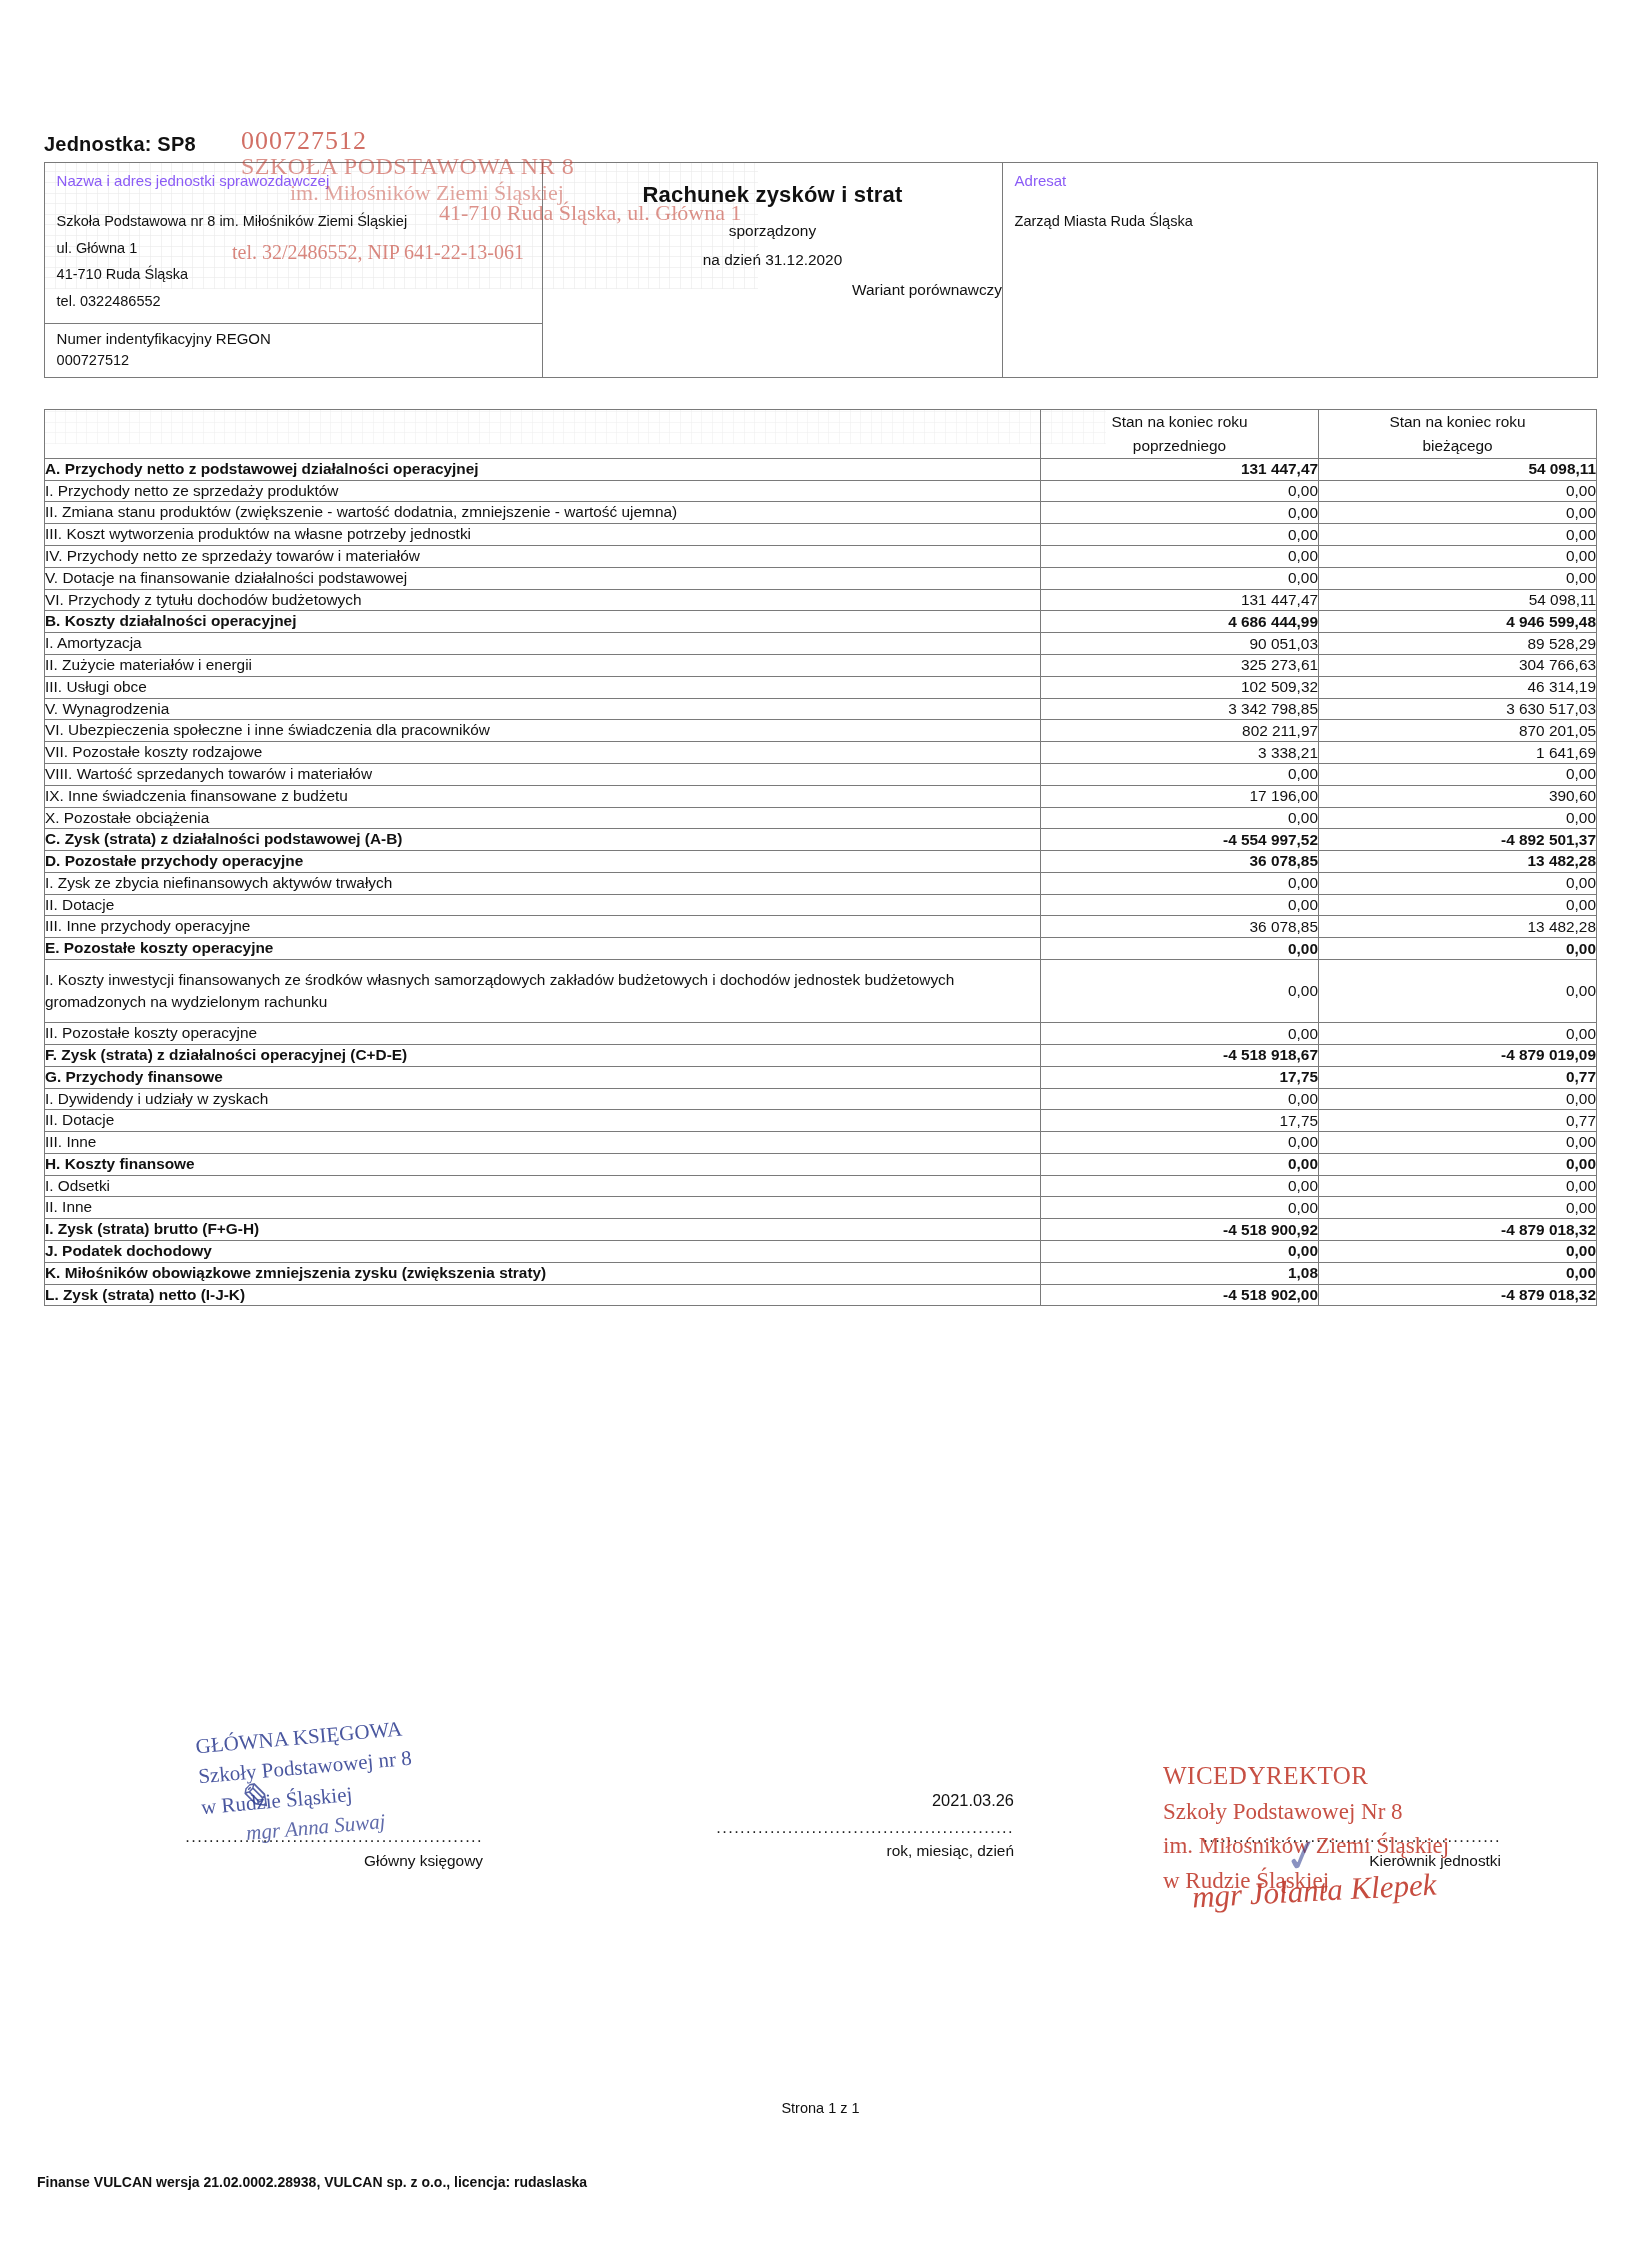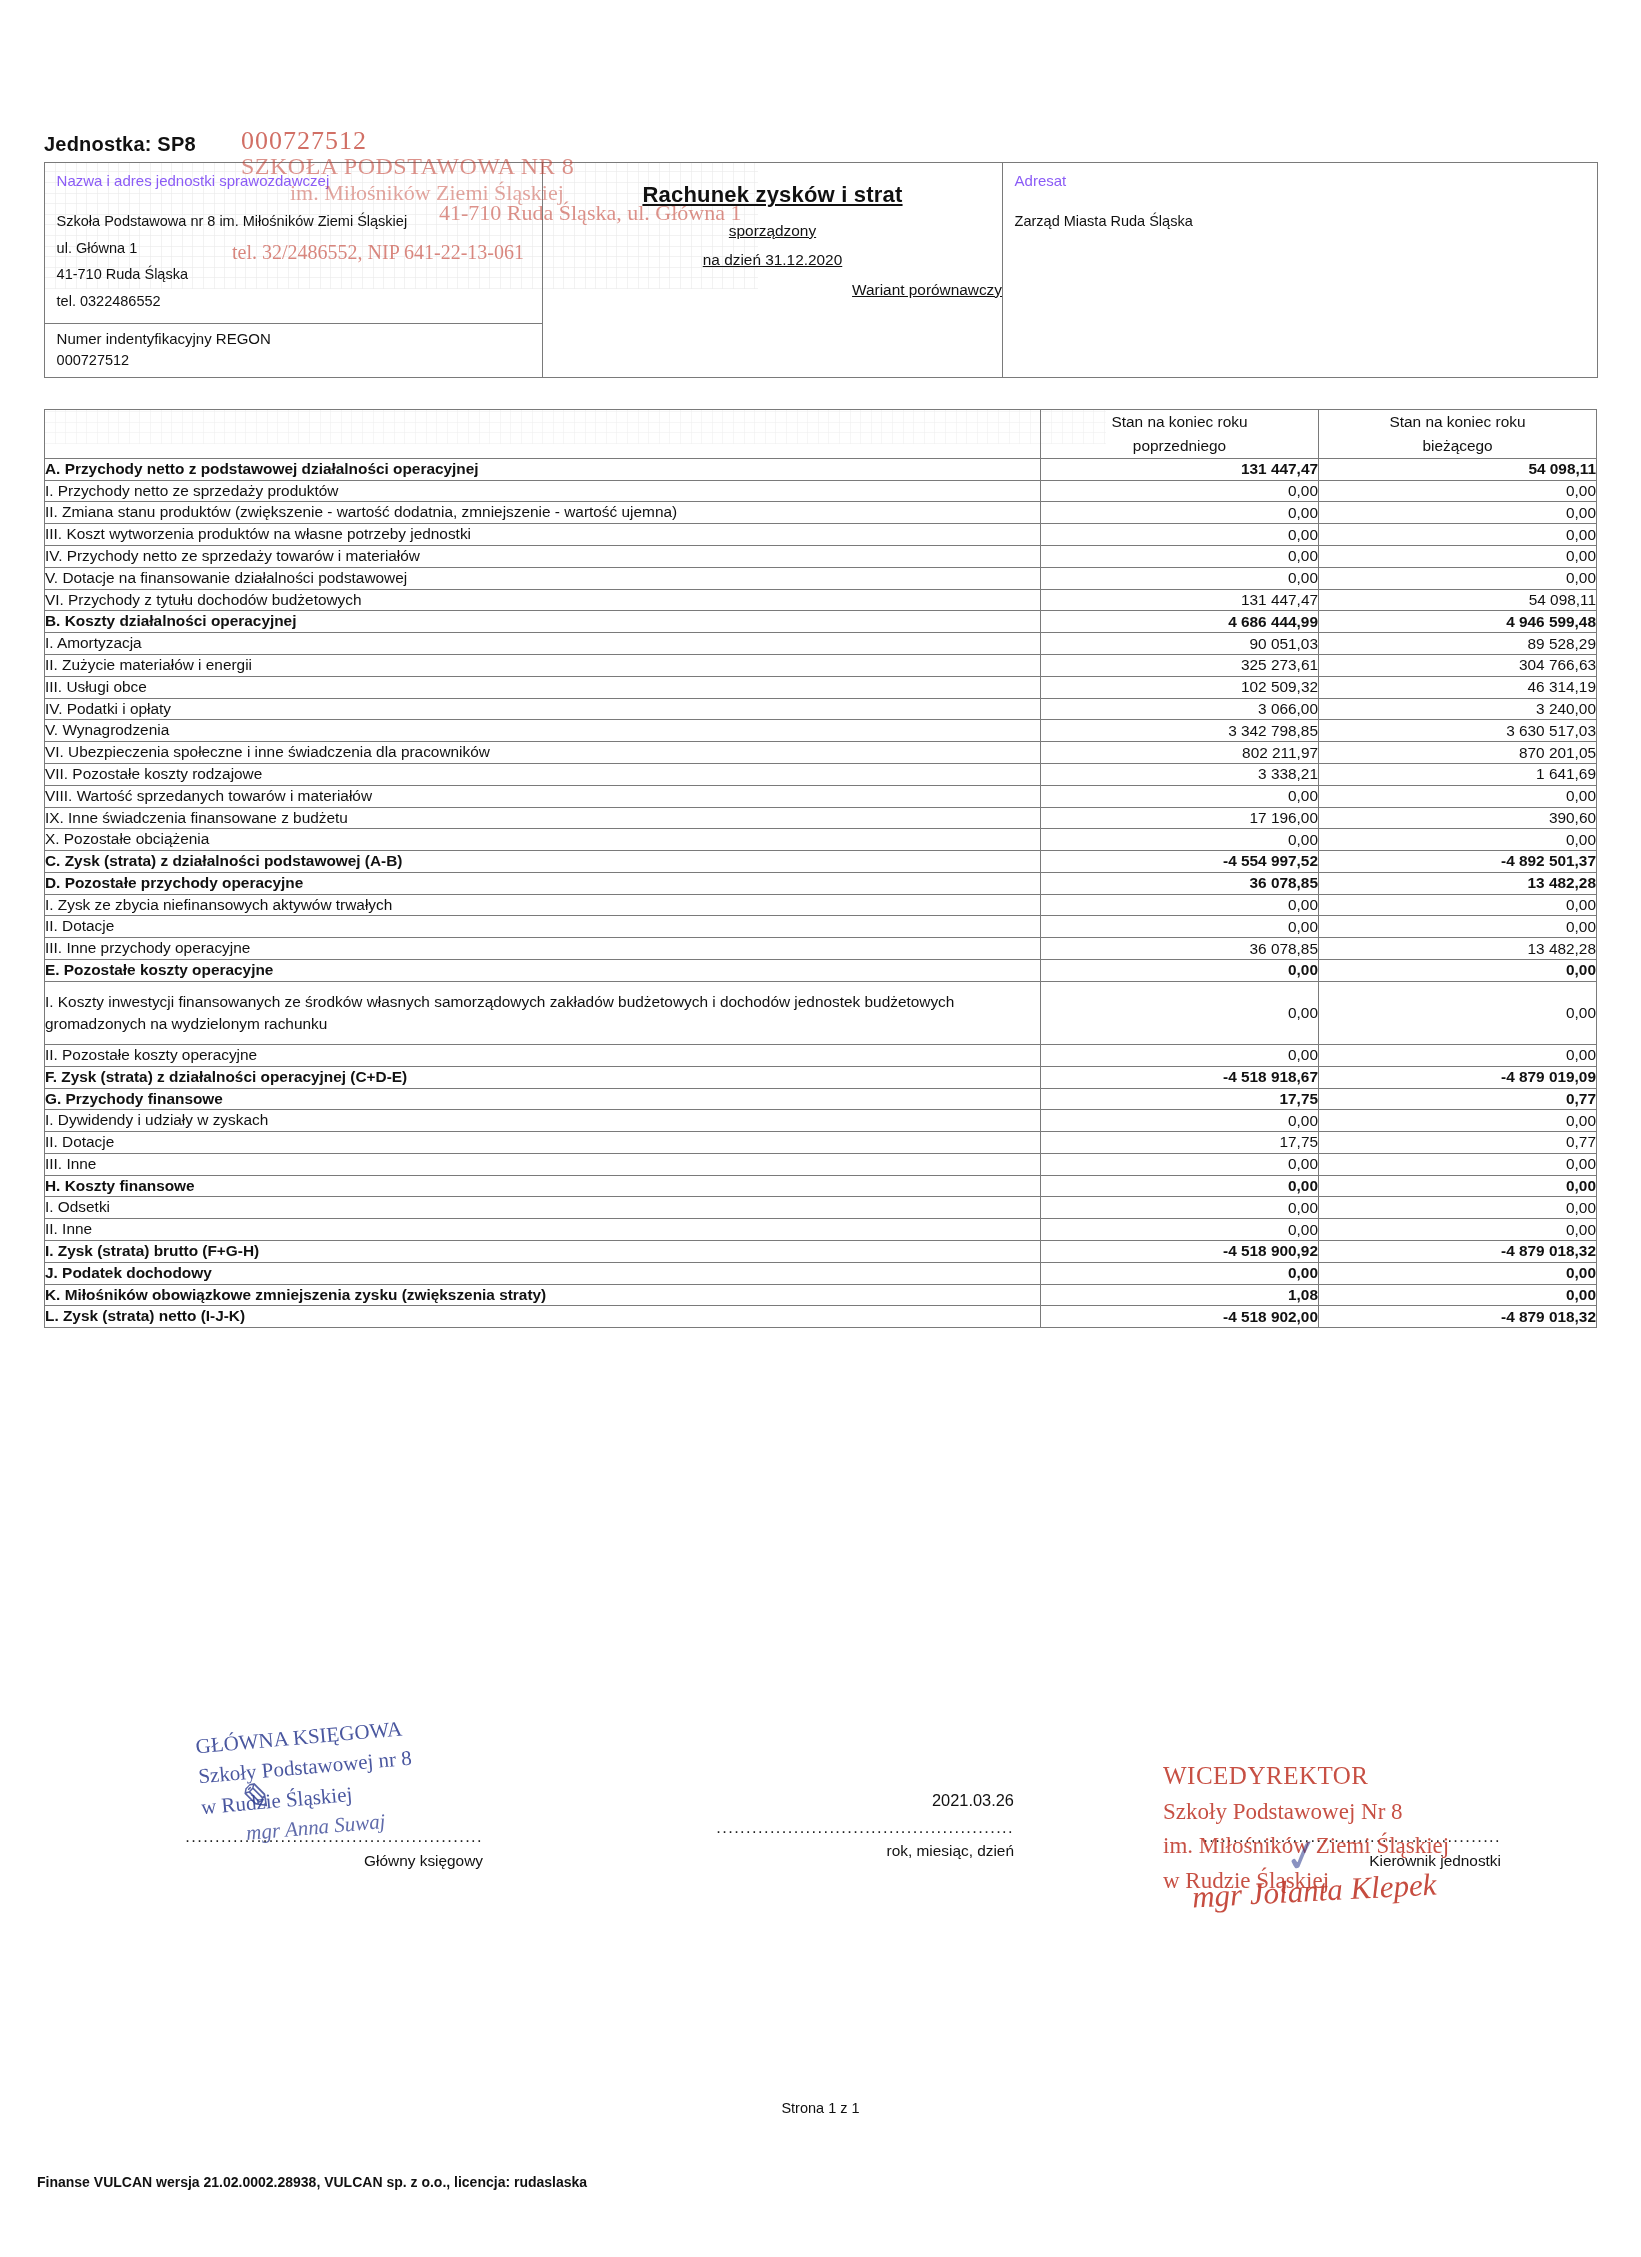--- a/index.html
+++ b/index.html
@@ -54,21 +54,20 @@
     margin-bottom: 19px;
   }
   .hline {
     font-size: 14.5px;
     line-height: 1.85;
     color: #111;
   }
   .title-cell {
     text-align: center;
     vertical-align: top;
-    text-decoration: underline;
   }
   .doc-title {
     font-size: 22px;
     font-weight: bold;
     margin-top: 19.3px;
     letter-spacing: 0.2px;
   }
   .doc-sub {
     font-size: 15.4px;
     margin-top: 13.5px;
@@ -425,25 +424,20 @@
           <td class="lbl">II. Zużycie materiałów i energii</td>
           <td class="num">325 273,61</td>
           <td class="num">304 766,63</td>
         </tr>
         <tr>
           <td class="lbl">III. Usługi obce</td>
           <td class="num">102 509,32</td>
           <td class="num">46 314,19</td>
         </tr>
         <tr>
-          <td class="lbl">IV. Podatki i opłaty</td>
-          <td class="num">3 066,00</td>
-          <td class="num">3 240,00</td>
-        </tr>
-        <tr>
           <td class="lbl">V. Wynagrodzenia</td>
           <td class="num">3 342 798,85</td>
           <td class="num">3 630 517,03</td>
         </tr>
         <tr>
           <td class="lbl">VI. Ubezpieczenia społeczne i inne świadczenia dla pracowników</td>
           <td class="num">802 211,97</td>
           <td class="num">870 201,05</td>
         </tr>
         <tr>

